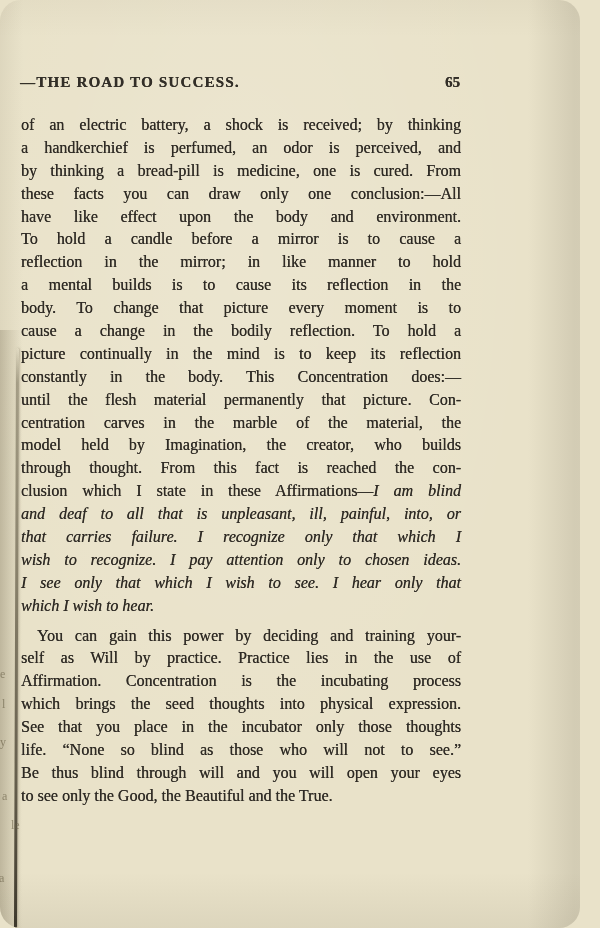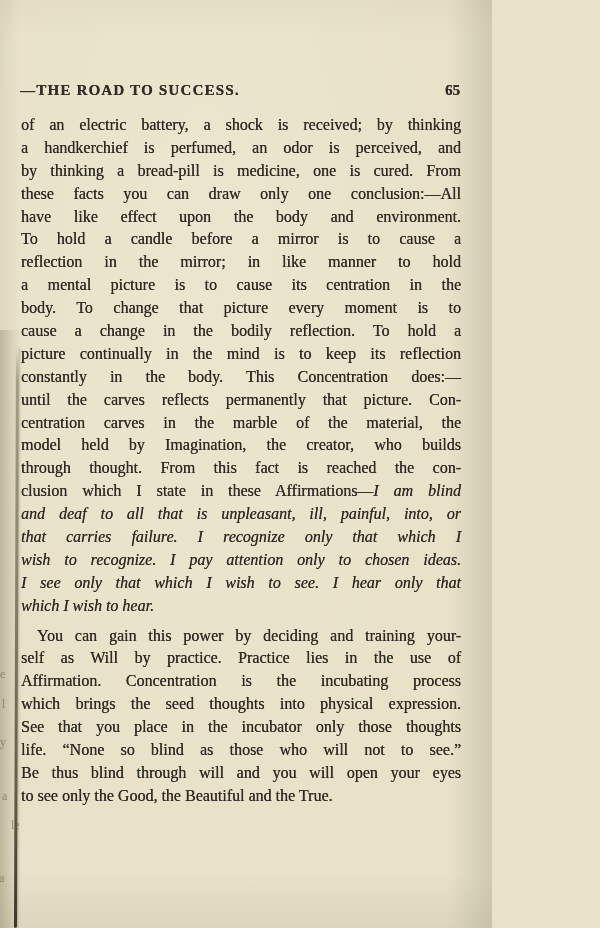--- a/index.html
+++ b/index.html
@@ -2,26 +2,27 @@
 <html><head>
 <meta charset="utf-8">
 <style>
   html,body{margin:0;padding:0;}
   body{
     width:600px;height:928px;overflow:hidden;
     font-family:"Liberation Serif","DejaVu Serif",serif;
     background:#e9e2c9;
   }
   .page{
-    position:relative;width:492px;height:928px;overflow:hidden;
+    position:relative;width:580px;height:928px;overflow:hidden;
     background:
       radial-gradient(ellipse at 42% 28%, rgba(255,255,255,0.12), rgba(0,0,0,0) 62%),
       linear-gradient(to right, rgba(118,108,82,0.10) 0%, rgba(0,0,0,0) 4%, rgba(0,0,0,0) 91%, rgba(104,98,80,0.17) 99%),
       linear-gradient(to bottom, rgba(118,108,82,0.05) 0%, rgba(0,0,0,0) 4%, rgba(0,0,0,0) 94%, rgba(108,100,78,0.10) 100%),
       #e9e2c9;
+    border-radius: 21px;
   }
   
   .gutter-shadow{
     position:absolute;left:0;top:330px;width:22px;height:598px;
     background:linear-gradient(to right, rgba(112,102,76,0.28), rgba(112,102,76,0.10) 55%, rgba(0,0,0,0));
     pointer-events:none;
   }
   .gutter-line{
     position:absolute;left:15px;top:348px;width:3px;height:580px;
     background:linear-gradient(to bottom,
@@ -40,21 +41,20 @@
     position:absolute;top:74px;left:20px;width:440px;
     display:flex;justify-content:space-between;align-items:baseline;
   }
   .running-title{
     font-size:15px;font-weight:bold;letter-spacing:1.2px;
     color:#332f28;text-shadow:0.2px 0 0 #332f28;
   }
   .page-number{
     font-size:15px;font-weight:bold;color:#332f28;
     text-shadow:0.2px 0 0 #332f28;
-    margin-top:8px;
   }
   .text-block{
     position:absolute;top:114px;left:21px;width:440px;
     font-size:16px;color:#2e2a24;
   }
   .line{
     height:22.9px;line-height:22.9px;white-space:nowrap;
     text-align:justify;text-align-last:justify;
     text-shadow:0.25px 0 0 rgba(46,42,36,0.85);
   }
@@ -76,26 +76,26 @@
   </div>
 
   <div class="text-block">
       <div class="line"><span>of an electric battery, a shock is received; by thinking</span></div>
       <div class="line"><span>a handkerchief is perfumed, an odor is perceived, and</span></div>
       <div class="line"><span>by thinking a bread-pill is medicine, one is cured. From</span></div>
       <div class="line"><span>these facts you can draw only one conclusion:—All</span></div>
       <div class="line"><span>have like effect upon the body and environment.</span></div>
       <div class="line"><span>To hold a candle before a mirror is to cause a</span></div>
       <div class="line"><span>reflection in the mirror; in like manner to hold</span></div>
-      <div class="line"><span>a mental picture is to cause its centration in the</span></div>
+      <div class="line"><span>a mental builds is to cause its reflection in the</span></div>
       <div class="line"><span>body. To change that picture every moment is to</span></div>
       <div class="line"><span>cause a change in the bodily reflection. To hold a</span></div>
       <div class="line"><span>picture continually in the mind is to keep its reflection</span></div>
       <div class="line"><span>constantly in the body. This Concentration does:—</span></div>
-      <div class="line"><span>until the carves reflects permanently that picture. Con-</span></div>
+      <div class="line"><span>until the flesh material permanently that picture. Con-</span></div>
       <div class="line"><span>centration carves in the marble of the material, the</span></div>
       <div class="line"><span>model held by Imagination, the creator, who builds</span></div>
       <div class="line"><span>through thought. From this fact is reached the con-</span></div>
       <div class="line"><span>clusion which I state in these Affirmations—</span><span class="italic">I am blind</span></div>
       <div class="line"><span class="italic">and deaf to all that is unpleasant, ill, painful, into, or</span></div>
       <div class="line"><span class="italic">that carries failure. I recognize only that which I</span></div>
       <div class="line"><span class="italic">wish to recognize. I pay attention only to chosen ideas.</span></div>
       <div class="line"><span class="italic">I see only that which I wish to see. I hear only that</span></div>
       <div class="line no-just"><span class="italic">which I wish to hear.</span></div>
       <div class="line para-start"><span>You can gain this power by deciding and training your-</span></div>

